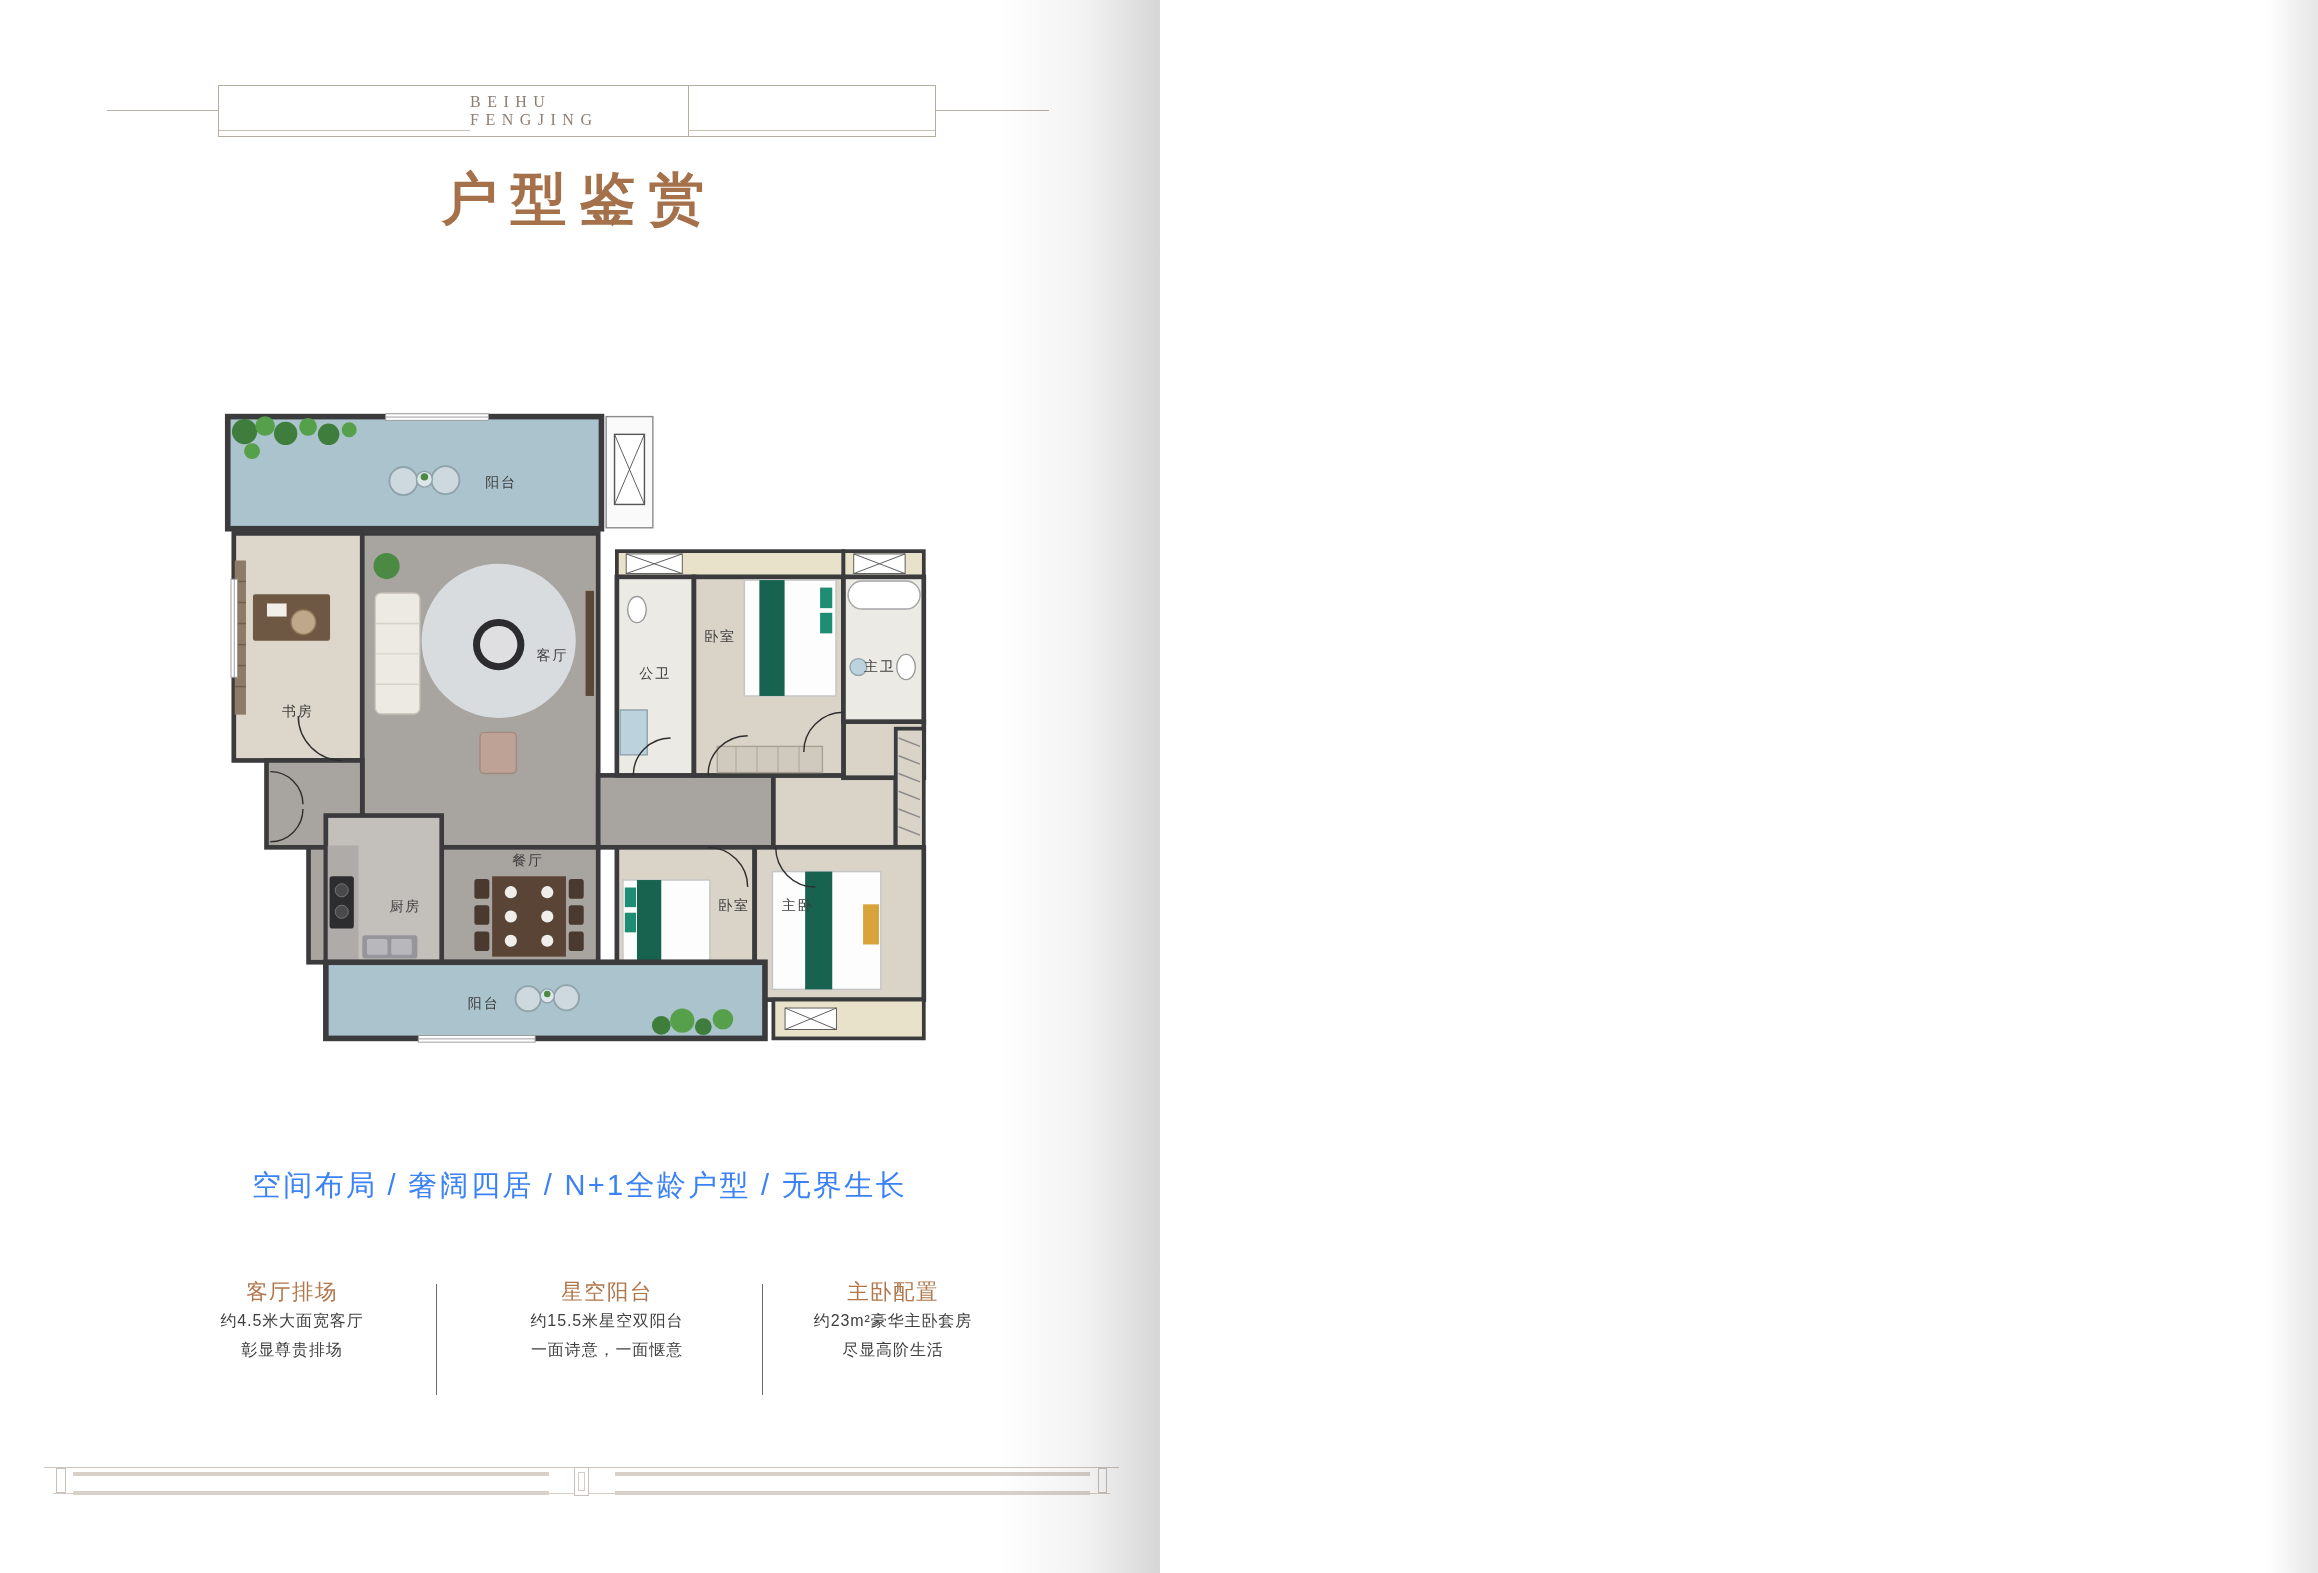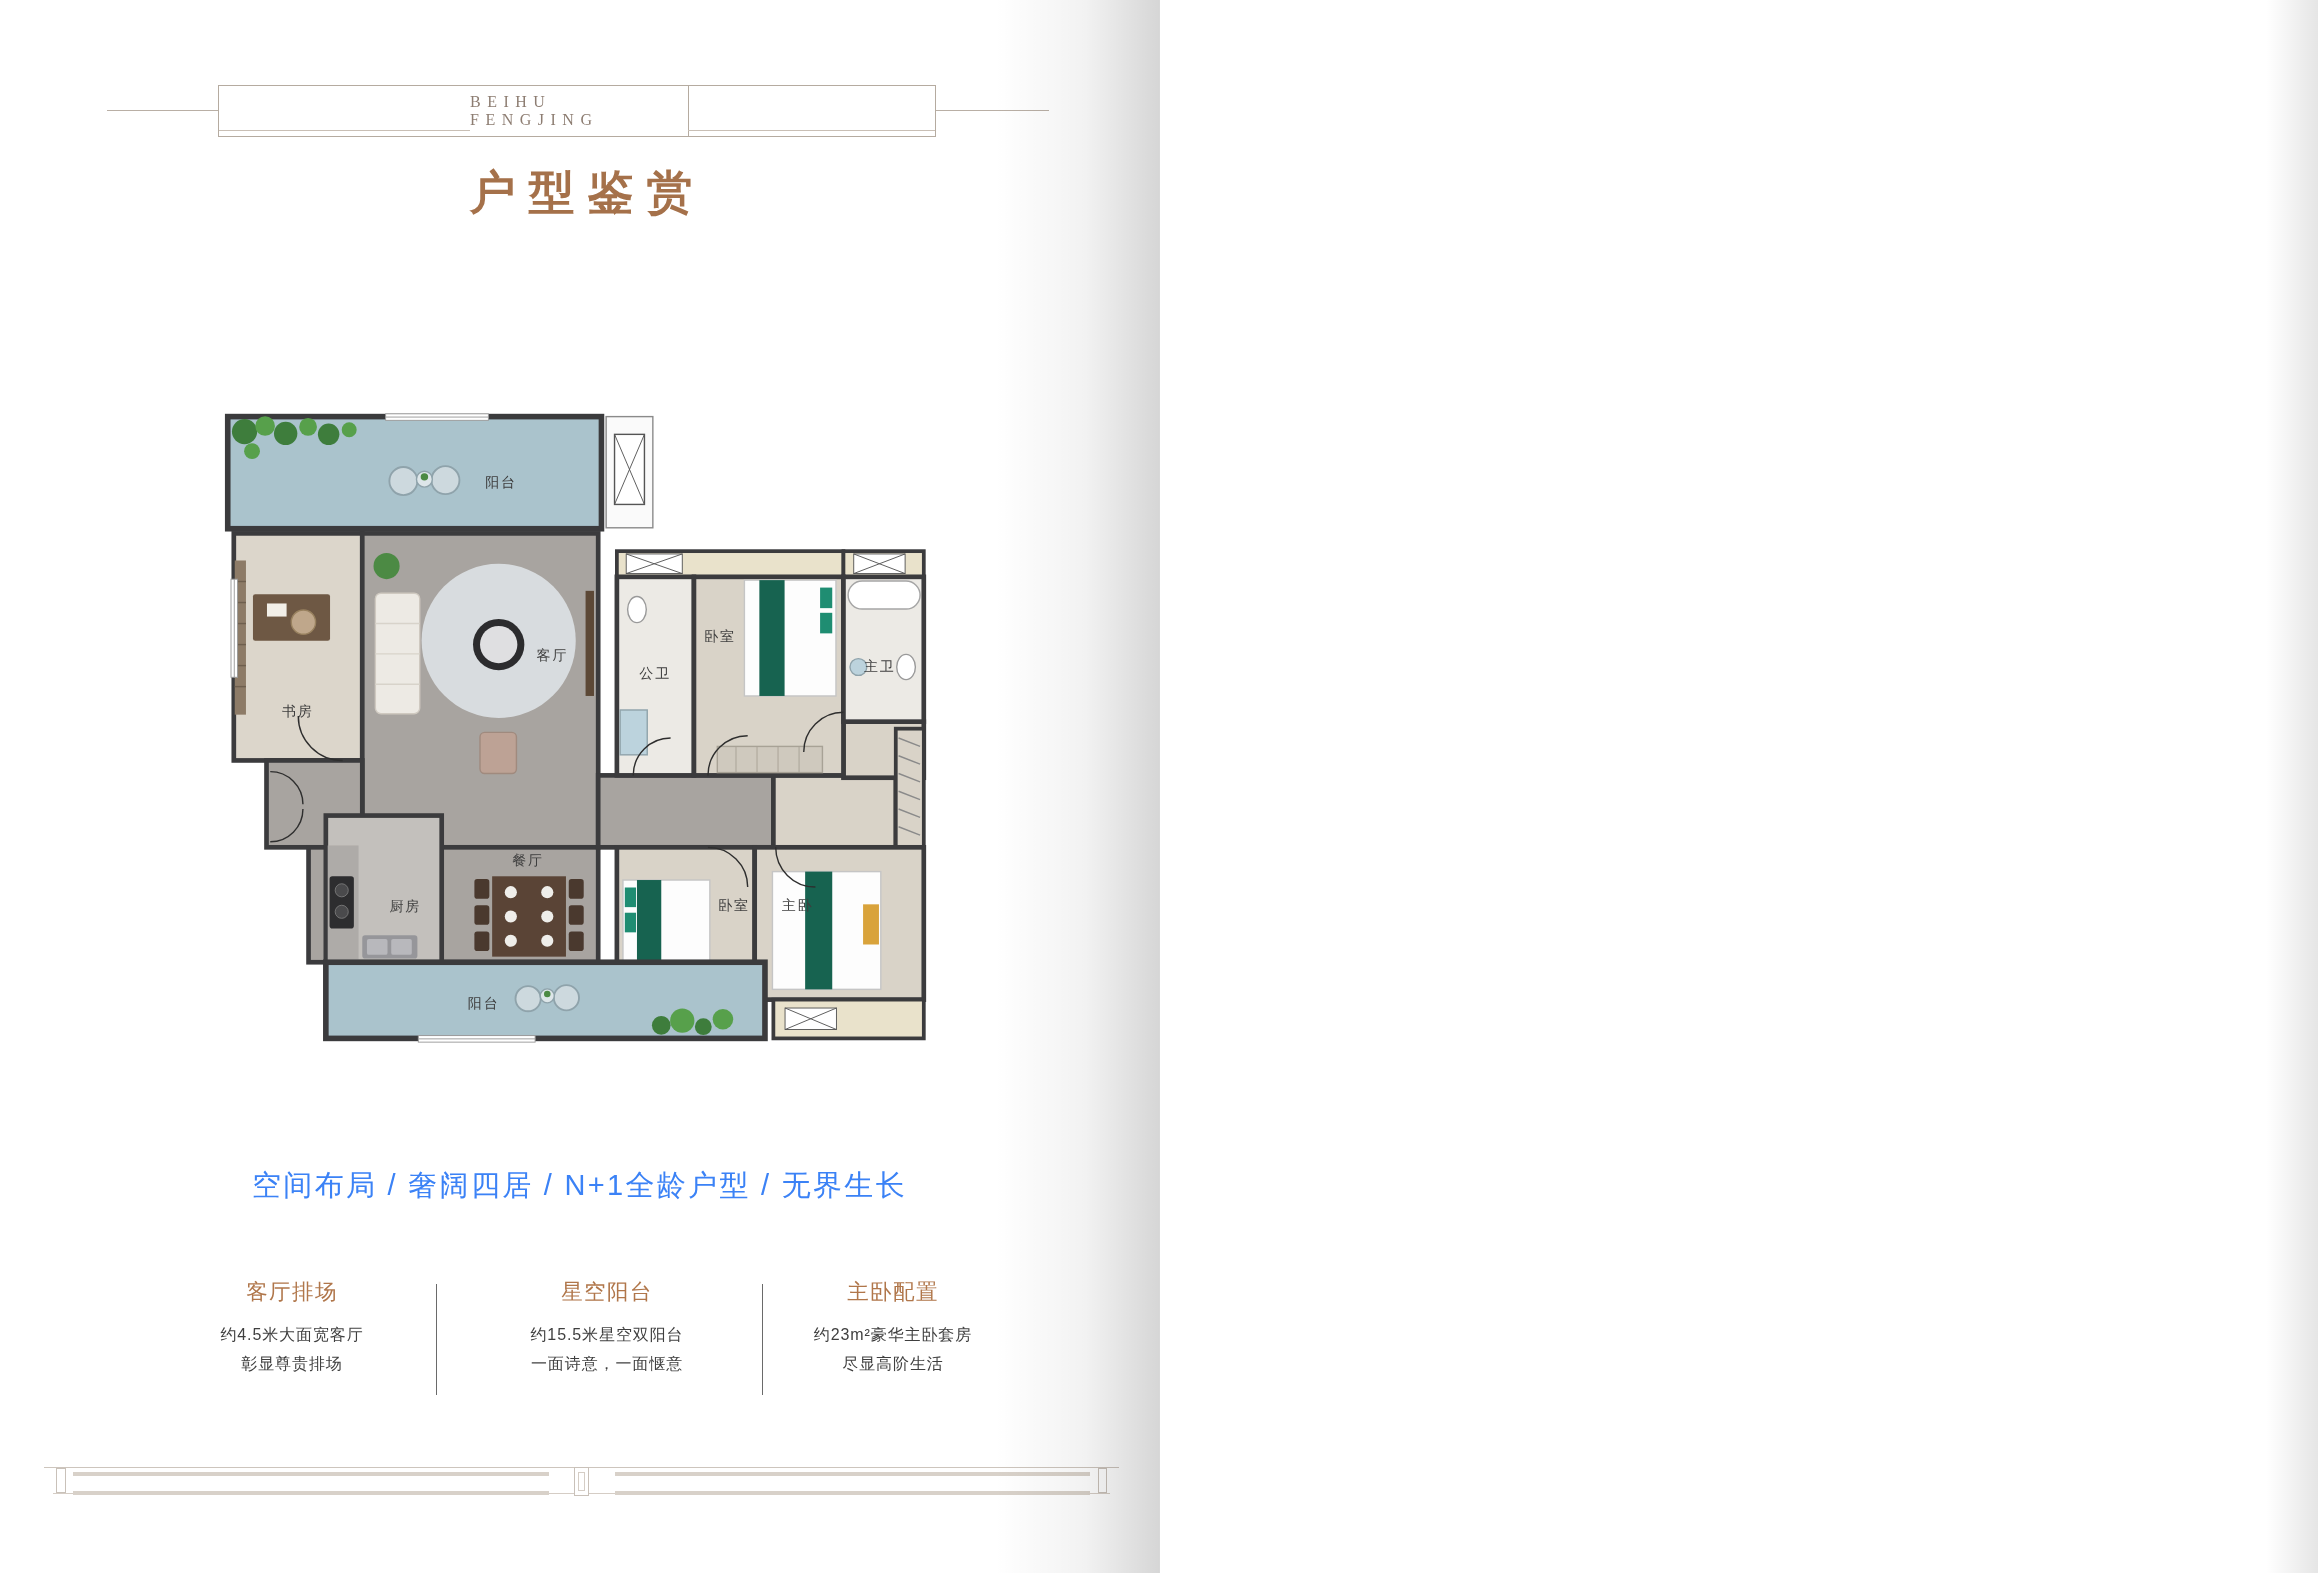--- a/index.html
+++ b/index.html
@@ -36,40 +36,40 @@
   .footer-orn .fo-hair2{position:absolute;top:26px;left:9.3px;right:9.3px;height:0.9px;background:#d5cdc5;}
   .footer-orn .fo-barsL{position:absolute;top:4.7px;left:29px;right:calc(50% + 33px);height:15px;border-top:4.2px solid #d8d1c9;border-bottom:4.2px solid #d8d1c9;}
   .footer-orn .fo-barsR{position:absolute;top:4.7px;right:29px;left:calc(50% + 33px);height:15px;border-top:4.2px solid #d8d1c9;border-bottom:4.2px solid #d8d1c9;}
   .footer-orn .fo-capL{position:absolute;top:0.9px;left:12px;width:7.5px;height:23.4px;border:0.9px solid #c9c1b9;background:#fff;}
   .footer-orn .fo-capR{position:absolute;top:0.9px;right:12px;width:7.5px;height:23.4px;border:0.9px solid #c9c1b9;background:#fff;}
   .footer-orn .fo-center{position:absolute;top:0;left:50%;margin-left:-7.5px;width:13px;height:27px;border:0.9px solid #c9c1b9;background:#fff;}
   .footer-orn .fo-center:after{content:"";position:absolute;left:2.8px;top:3.7px;right:2.8px;bottom:3.7px;border:0.9px solid #d5cdc5;}
 
   
   #left-title{
-    position:absolute;left:8px;width:1159px;top:162px;text-align:center;
-    font-family:"Liberation Serif", serif;font-weight:700;font-size:46px;letter-spacing:13px;color:#a5714a;
+    position:absolute;left:0;width:1159px;top:162px;text-align:center;
+    font-family:"Liberation Serif", serif;font-weight:700;font-size:56px;letter-spacing:13px;color:#a5714a;
   }
   #left-plan{position:absolute;left:222px;top:411px;width:708px;height:633px;}
   #left-disclaimer{
     position:absolute;left:0;width:1159px;top:1099px;text-align:center;
     font-size:12px;color:#4a4a4a;letter-spacing:0.5px;
   }
   #left-disclaimer .tri{color:#a5783f;font-size:11.2px;margin-right:6.5px;}
   #left-tagline{
     position:absolute;left:0;width:1159px;top:1166px;text-align:center;
     font-size:29px;color:#3b82f6;letter-spacing:2.3px;
   }
   .features{position:absolute;left:0;width:1159px;top:1277px;height:121px;}
   .feature-col{position:absolute;top:0;width:262px;text-align:center;}
   #fcol-0{left:161px;}
   #fcol-1{left:476px;}
   #fcol-2{left:762px;}
   .feature-col .f-title{font-size:21.5px;font-weight:400;color:#b0764a;letter-spacing:1.4px;}
-  .feature-col .f-body{margin-top:14px;font-size:16px;color:#3f3f3f;line-height:29px;letter-spacing:0.9px;}
+  .feature-col .f-body{font-size:16px;color:#3f3f3f;line-height:29px;letter-spacing:0.9px;}
   .f-divider{position:absolute;top:6.5px;width:0.9px;height:111px;background:#6a6a6a;}
   #fdiv-0{left:436px;}
   #fdiv-1{left:762px;}
 
   
   svg text{font-family:"Liberation Sans", sans-serif;}
   .lp-label{font-size:30px;fill:#3e3e3e;letter-spacing:4px;}
 </style>
 </head>
 <body>

